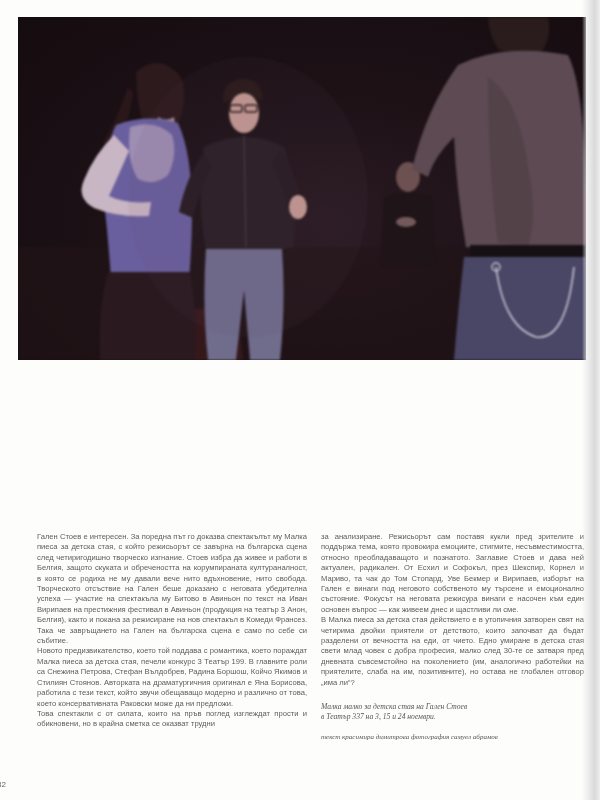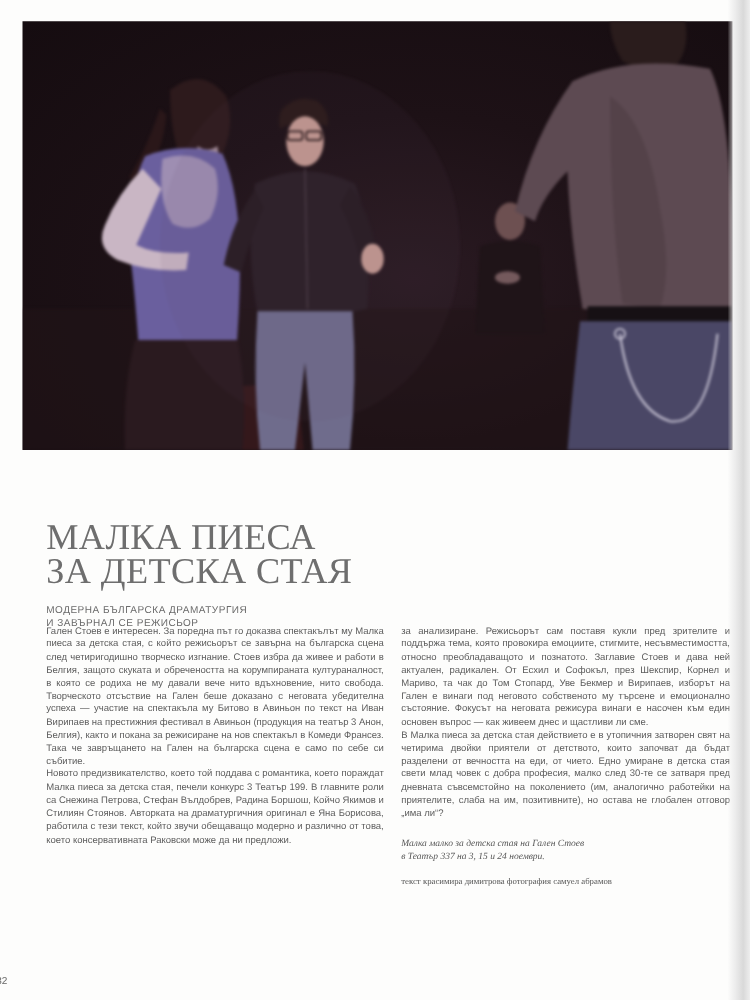--- a/index.html
+++ b/index.html
@@ -61,21 +61,21 @@
     font-size: 8px;
     line-height: 11px;
     letter-spacing: 0.4px;
     color: #6a6a6a;
     text-transform: uppercase;
   }
   .subtitle span { display: block; }
   
   .col {
     position: absolute;
-    top: 500px;
+    top: 532px;
     font-family: "Liberation Sans", sans-serif;
     font-size: 7.6px;
     line-height: 10.4px;
     color: #5c5c5c;
     text-align: justify;
     filter: blur(0.35px);
   }
   .col p { margin: 0; text-indent: 0; }
   .col-left { left: 37px; width: 270px; }
   .col-right { left: 321px; width: 263px; }
@@ -83,20 +83,21 @@
     margin-top: 14px !important;
     font-family: "Liberation Serif", serif;
     font-style: italic;
     font-size: 7.6px;
     line-height: 10px;
     color: #555;
   }
   .byline {
     margin-top: 10px !important;
     font-family: "Liberation Serif", serif;
+    font-style: italic;
     font-size: 7px;
     color: #555;
   }
   .page-number {
     position: absolute;
     left: -3px; top: 780px;
     font-family: "Liberation Sans", sans-serif;
     font-size: 8px;
     color: #666;
   }
@@ -158,33 +159,26 @@
 
       <path d="M446 240 h122 v103 h-132 q4 -50 10 -103 z" fill="#4a4766"></path>
 
       <path d="M478 250 q8 60 40 70 q30 4 38 -70" fill="none" stroke="#c8c4d4" stroke-width="1.6"></path>
       <circle cx="478" cy="250" r="4" fill="none" stroke="#c8c4d4" stroke-width="1.4"></circle>
 
       <ellipse cx="230" cy="180" rx="120" ry="140" fill="#6a4a6a" opacity="0.08"></ellipse>
     </svg>
   </div>
 
-  <h1 class="title">
-    <span>МАЛКА ПИЕСА</span>
-    <span>ЗА ДЕТСКА СТАЯ</span>
-  </h1>
 
-  <div class="subtitle">
-    <span>МОДЕРНА БЪЛГАРСКА ДРАМАТУРГИЯ</span>
-    <span>И ЗАВЪРНАЛ СЕ РЕЖИСЬОР</span>
-  </div>
 
   <div class="col col-left">
     <p>Гален Стоев е интересен. За поредна път го доказва спектакълът му Малка пиеса за детска стая, с който режисьорът се завърна на българска сцена след четиригодишно творческо изгнание. Стоев избра да живее и работи в Белгия, защото скуката и обречеността на корумпираната култураналност, в която се родиха не му давали вече нито вдъхновение, нито свобода. Творческото отсъствие на Гален беше доказано с неговата убедителна успеха — участие на спектакъла му Битово в Авиньон по текст на Иван Вирипаев на престижния фестивал в Авиньон (продукция на театър 3 Анон, Белгия), както и покана за режисиране на нов спектакъл в Комеди Франсез. Така че завръщането на Гален на българска сцена е само по себе си събитие.</p>
     <p>Новото предизвикателство, което той поддава с романтика, което пораждат Малка пиеса за детска стая, печели конкурс 3 Театър 199. В главните роли са Снежина Петрова, Стефан Вълдобрев, Радина Боршош, Койчо Якимов и Стилиян Стоянов. Авторката на драматургичния оригинал е Яна Борисова, работила с тези текст, който звучи обещаващо модерно и различно от това, което консервативната Раковски може да ни предложи.</p>
+    <p>Това спектакли с от силата, които на пръв поглед изглеждат прости и обикновени, но в крайна сметка се оказват трудни</p>
   </div>
 
   <div class="col col-right">
     <p>за анализиране. Режисьорът сам поставя кукли пред зрителите и поддържа тема, която провокира емоциите, стигмите, несъвместимостта, относно преобладаващото и познатото. Заглавие Стоев и дава ней актуален, радикален. От Есхил и Софокъл, през Шекспир, Корнел и Мариво, та чак до Том Стопард, Уве Бекмер и Вирипаев, изборът на Гален е винаги под неговото собственото му търсене и емоционално състояние. Фокусът на неговата режисура винаги е насочен към един основен въпрос — как живеем днес и щастливи ли сме.</p>
     <p>В Малка пиеса за детска стая действието е в утопичния затворен свят на четирима двойки приятели от детството, които започват да бъдат разделени от вечността на еди, от чието. Едно умиране в детска стая свети млад човек с добра професия, малко след 30-те се затваря пред дневната съвсемстойно на поколението (им, аналогично работейки на приятелите, слаба на им, позитивните), но остава не глобален отговор „има ли“?</p>
     <p class="credits">
       <span>Малка малко за детска стая на Гален Стоев</span><br>
       <span>в Театър 337 на 3, 15 и 24 ноември.</span>
     </p>
     <p class="byline">текст красимира димитрова  фотография самуел абрамов</p>

